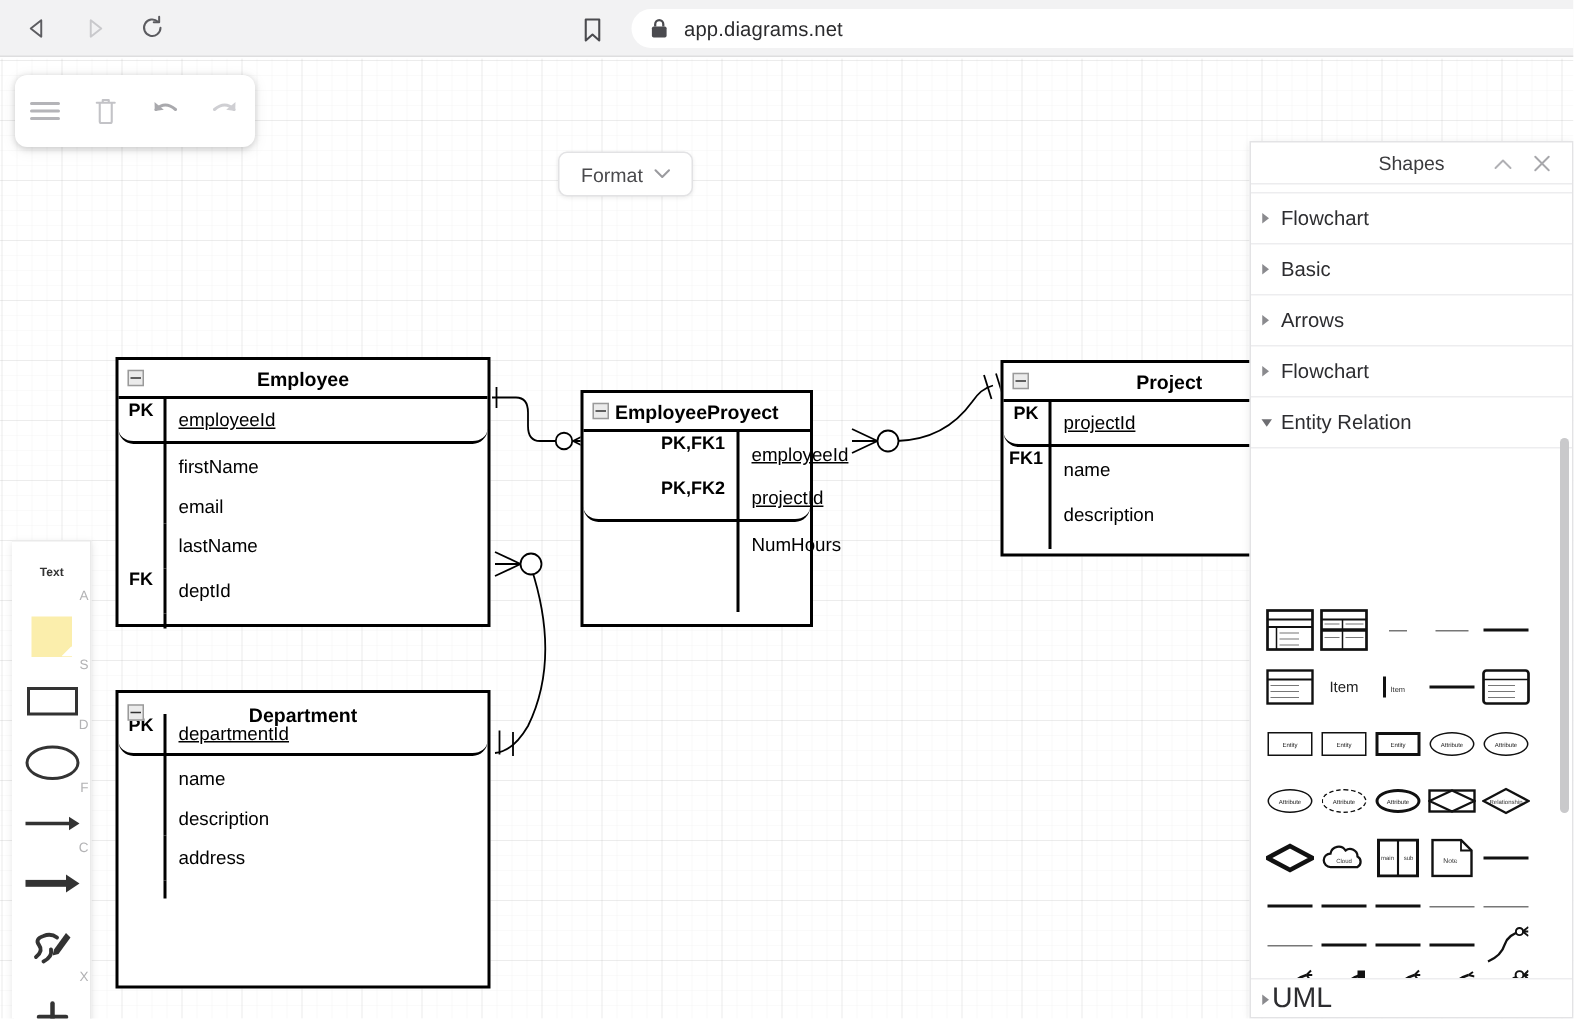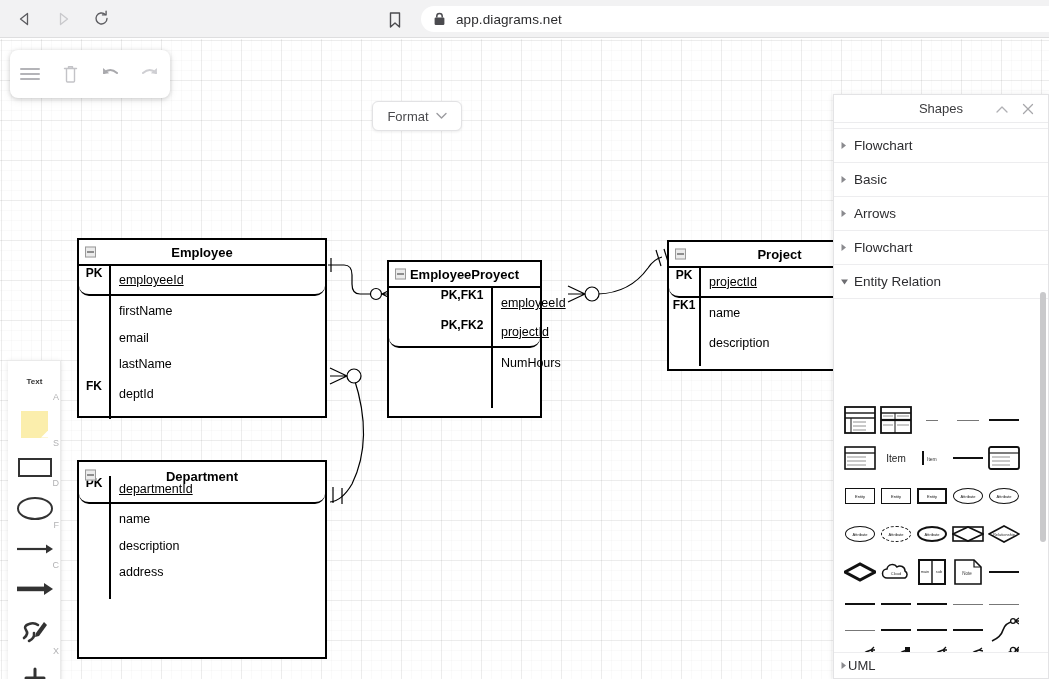--- a/index.html
+++ b/index.html
@@ -153,21 +153,21 @@
     position: absolute; left: 0; top: 302px; width: 216px; height: 350px;
     overflow: hidden; padding: 6px 4px 0 8px;
   }
   .shape-grid { display: flex; flex-wrap: wrap; }
   .shape-cell { width: 36px; height: 34px; margin: 0 0 4px 0;
                 display: flex; align-items: center; justify-content: center; }
   .shape-row-label { font-size: 9px; color: #222; }
   #uml-section {
     position: absolute; left: 0; bottom: 0; width: 216px; height: 26px;
     border-top: 1px solid #ededef; display: flex; align-items: center;
-    padding-left: 6px; font-size: 13px; color: #2d2d30; background: #fff;
+    padding-left: 6px; font-size: 19px; color: #2d2d30; background: #fff;
   }
   #panel-scrollbar {
     position: absolute; right: 2px; top: 197px; width: 6px; height: 250px;
     background: #c9c9cb; border-radius: 3px; z-index: 45;
   }
   .mini-line { width: 30px; height: 2.5px; background: #111; }
   .mini-line.thin { height: 1px; background: #777; }
   .mini-ent { width: 30px; height: 16px; border: 1.2px solid #111; font-size:4px;
               display:flex; align-items:center; justify-content:center; color:#111; }
   .mini-ent.bold { border-width: 2.4px; }

